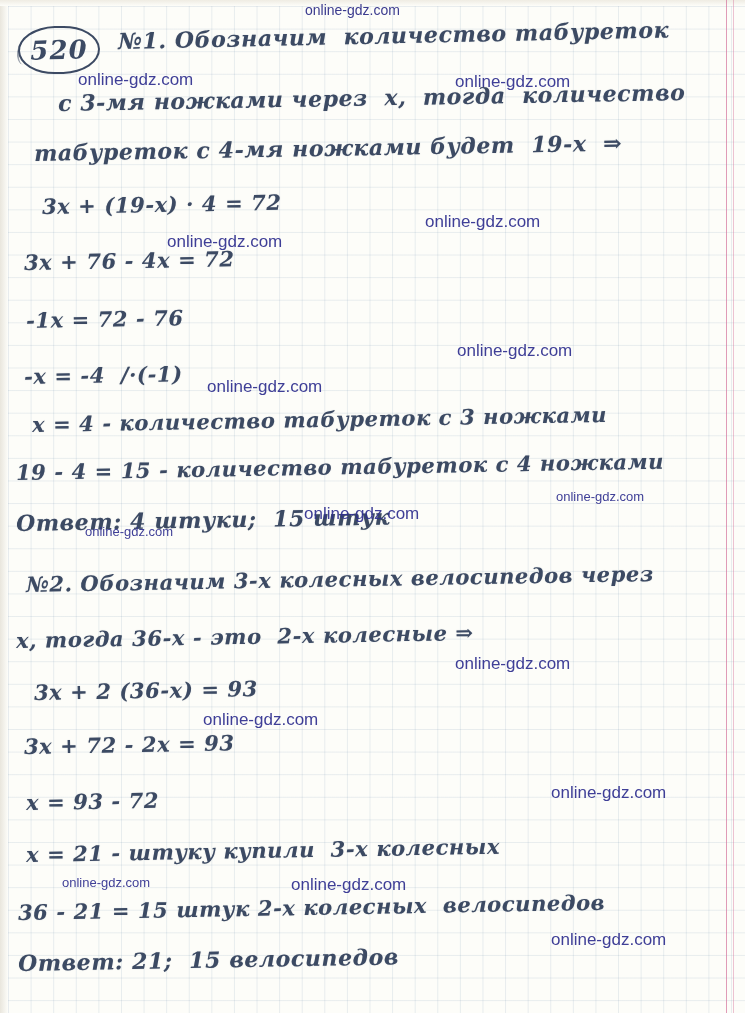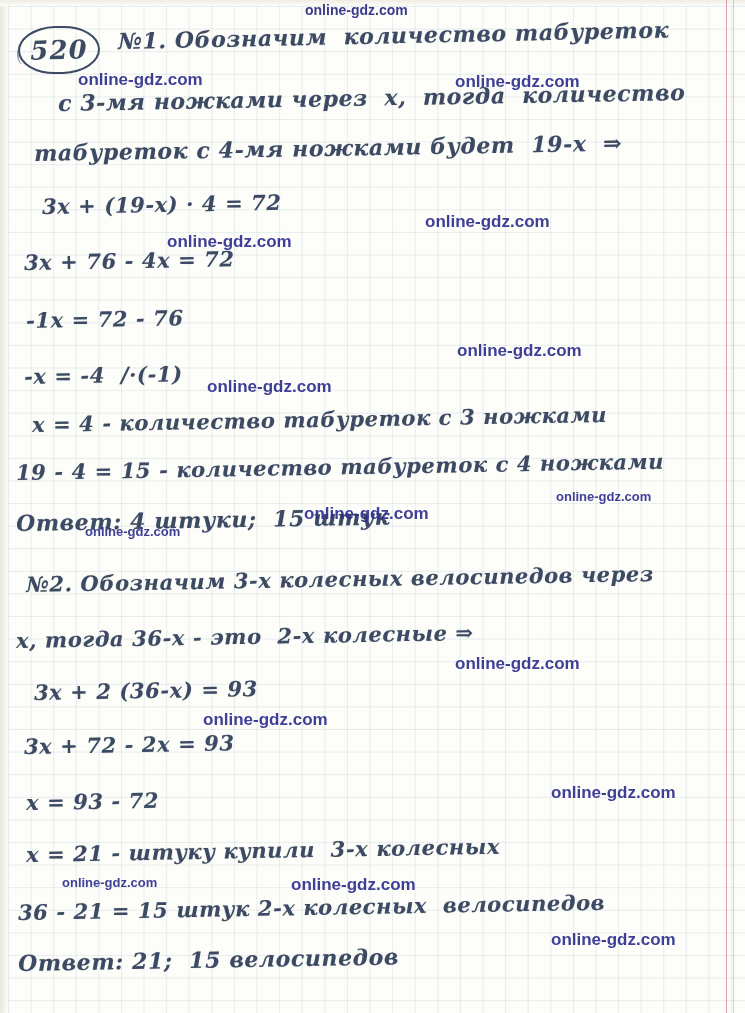--- a/index.html
+++ b/index.html
@@ -97,21 +97,21 @@
     border-radius: 50%;
     transform: rotate(10deg);
     opacity: 0.5;
   }
 
   
   .wm {
     position: absolute;
     color: #2f2f8f;
     font-family: "Liberation Sans", sans-serif;
-    font-weight: bold;
+    font-weight: normal;
     white-space: nowrap;
     opacity: 0.92;
   }
   .wm.top {
     color: #2b2b86;
   }
 </style>
 </head>
 <body>
 

